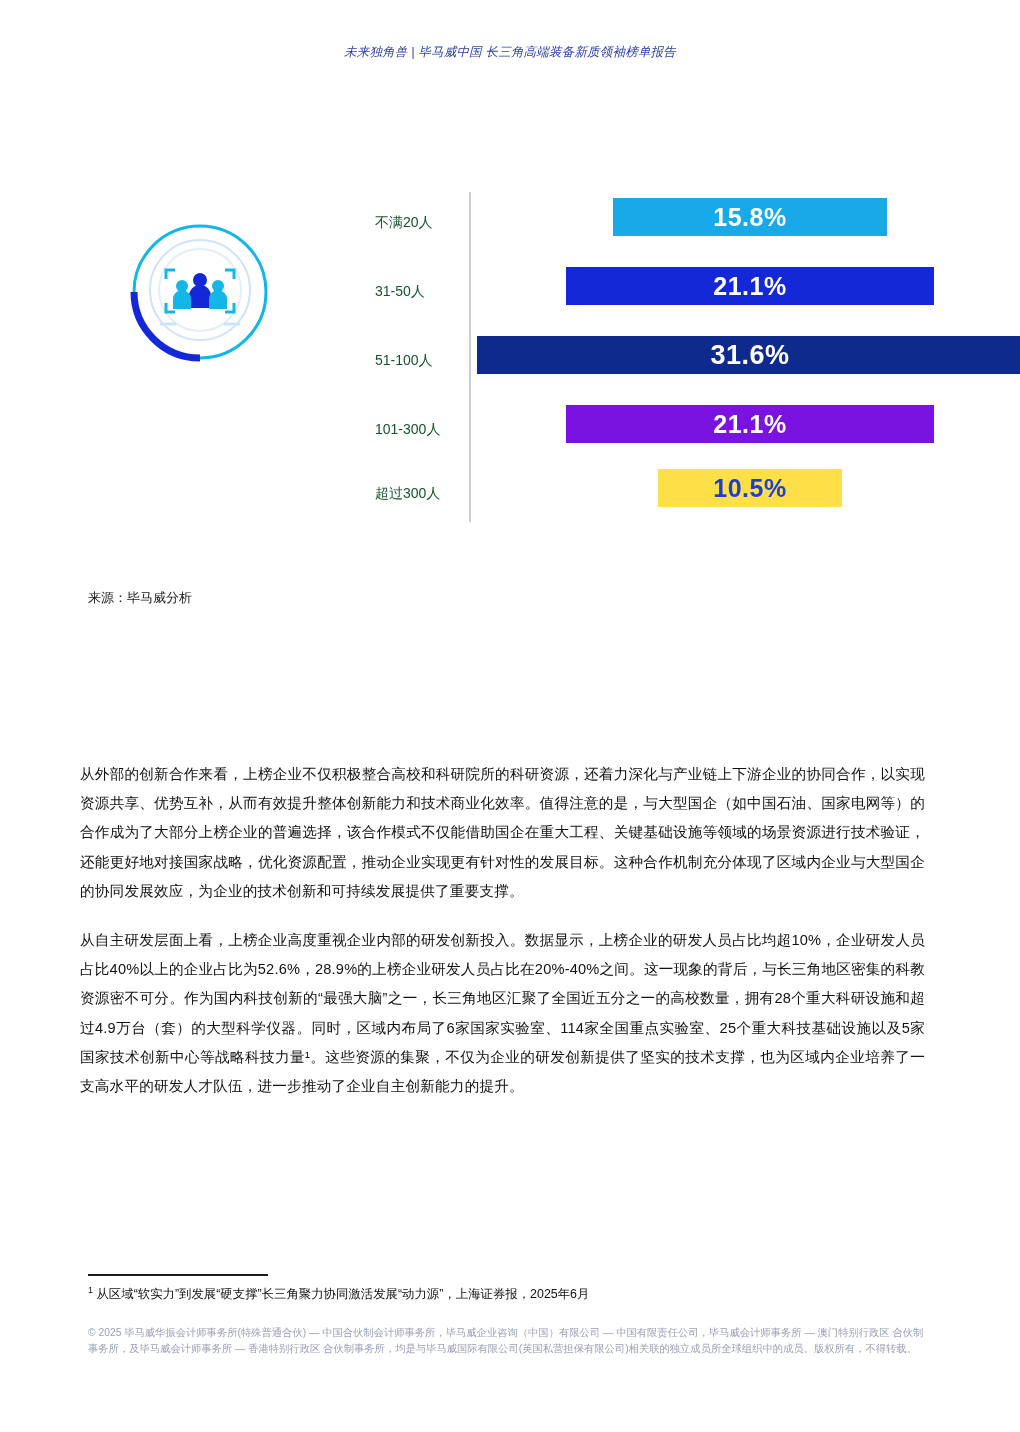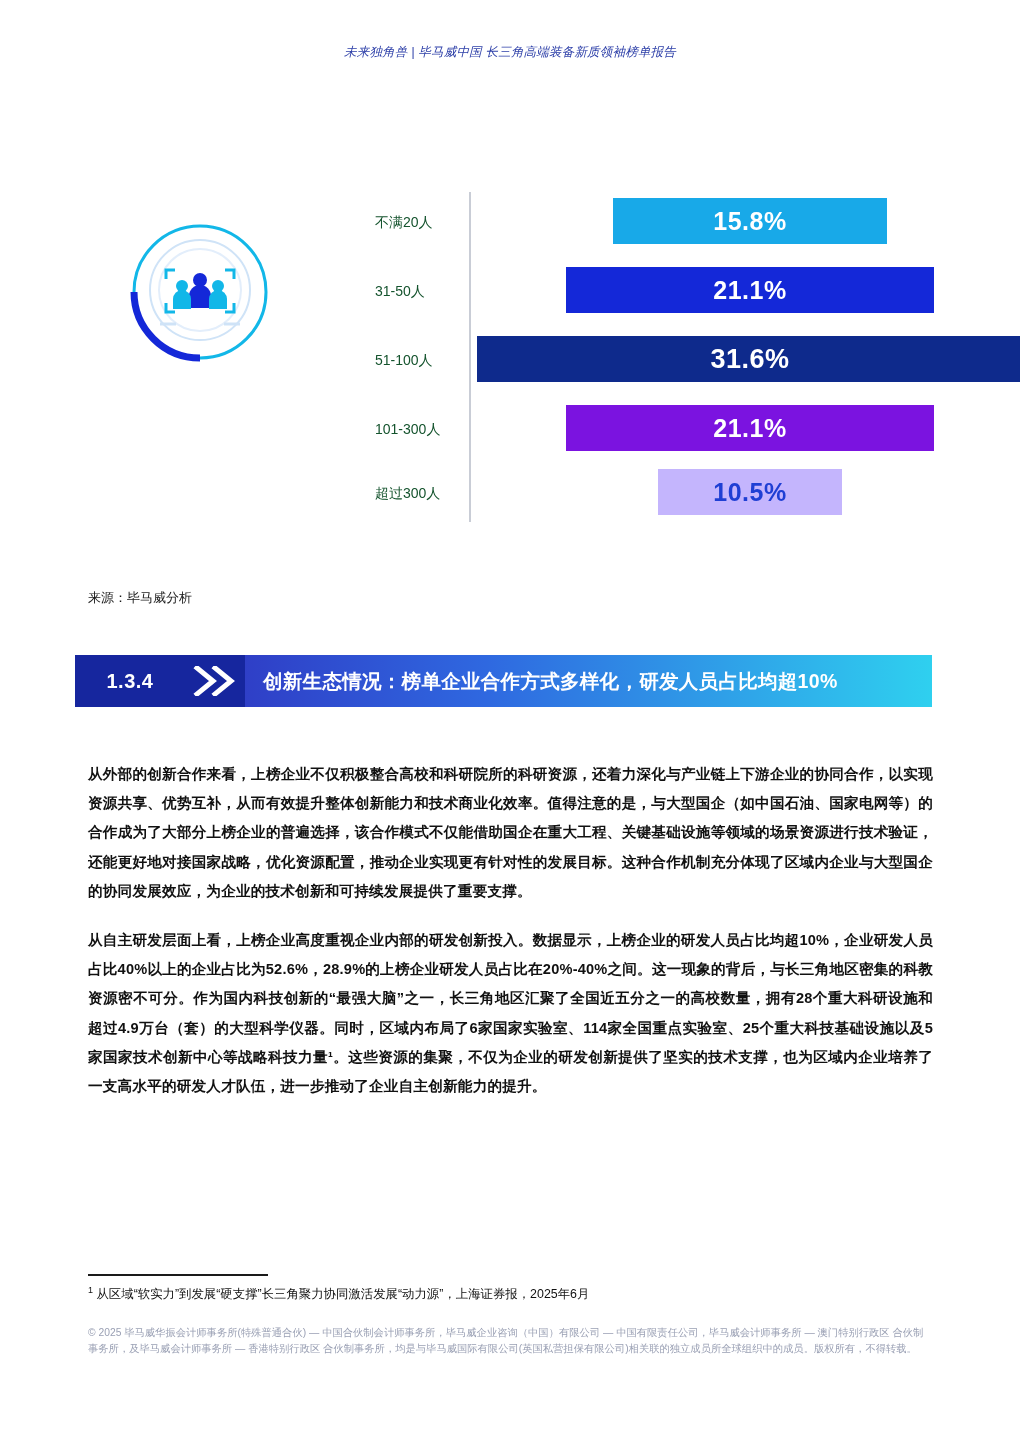--- a/index.html
+++ b/index.html
@@ -54,21 +54,21 @@
   .bar-row {
     position:absolute; left:0; width:100%; height:62px;
     display:flex; align-items:center;
   }
   .bar-label {
     width:86px; text-align:left; padding-right:16px;
     font-size:14px; color:#14532d; flex:0 0 auto;
   }
   .bar-wrap { position:relative; flex:1 1 auto; height:100%; }
   .bar {
-    position:absolute; top:6px; height:46px;
+    position:absolute; top:6px; height:38px;
     display:flex; align-items:center; justify-content:center;
   }
   .bar-value {
     font-size:25px; font-weight:bold; letter-spacing:0.5px;
   }
   .val-white { color:#ffffff; }
   .val-blue  { color:#1f3fd4; }
 
   
   .source {
@@ -94,21 +94,21 @@
   .band-text {
     position:absolute; left:170px; top:0; right:0; height:52px;
     background:linear-gradient(90deg,#2f3fc7 0%, #2f68e0 35%, #2fd0ef 100%);
     display:flex; align-items:center;
     color:#ffffff; font-size:19.5px; font-weight:bold;
     padding-left:18px; letter-spacing:0.3px;
     box-sizing:border-box;
   }
 
   
-  .body-copy { position:absolute; top:760px; left:88px; width:845px;font-weight:bold; }
+  .body-copy { position:absolute; top:760px; left:80px; width:845px; }
   .body-copy p {
     margin:0 0 20px 0;
     font-size:14.6px;
     line-height:2.0;
     text-align:justify;
     color:#111111;
     letter-spacing:0.2px;
   }
 
   
@@ -201,40 +201,30 @@
         <div class="bar-wrap">
           <div class="bar" style="left:89px; width:368px; background:#7B13E0;">
             <span class="bar-value val-white">21.1%</span>
           </div>
         </div>
       </div>
 
       <div class="bar-row" style="top:271px;">
         <div class="bar-label">超过300人</div>
         <div class="bar-wrap">
-          <div class="bar" style="left:181px; width:184px; background:#c4b5fd;">
+          <div class="bar" style="left:181px; width:184px; background:#fde047;">
             <span class="bar-value val-blue">10.5%</span>
           </div>
         </div>
       </div>
     </div>
   </div>
 
   <div class="source">来源：毕马威分析</div>
 
-  <div class="section-band">
-    <div class="band-num">1.3.4</div>
-    <div class="band-chevrons">
-      <svg width="44" height="30" viewBox="0 0 44 30" xmlns="http://www.w3.org/2000/svg">
-        <path d="M4 2 L20 15 L4 28" fill="none" stroke="#ffffff" stroke-width="5" stroke-linecap="square"></path>
-        <path d="M22 2 L38 15 L22 28" fill="none" stroke="#ffffff" stroke-width="5" stroke-linecap="square"></path>
-      </svg>
-    </div>
-    <div class="band-text">创新生态情况：榜单企业合作方式多样化，研发人员占比均超10%</div>
-  </div>
 
   <div class="body-copy">
     <p>从外部的创新合作来看，上榜企业不仅积极整合高校和科研院所的科研资源，还着力深化与产业链上下游企业的协同合作，以实现资源共享、优势互补，从而有效提升整体创新能力和技术商业化效率。值得注意的是，与大型国企（如中国石油、国家电网等）的合作成为了大部分上榜企业的普遍选择，该合作模式不仅能借助国企在重大工程、关键基础设施等领域的场景资源进行技术验证，还能更好地对接国家战略，优化资源配置，推动企业实现更有针对性的发展目标。这种合作机制充分体现了区域内企业与大型国企的协同发展效应，为企业的技术创新和可持续发展提供了重要支撑。</p>
     <p>从自主研发层面上看，上榜企业高度重视企业内部的研发创新投入。数据显示，上榜企业的研发人员占比均超10%，企业研发人员占比40%以上的企业占比为52.6%，28.9%的上榜企业研发人员占比在20%-40%之间。这一现象的背后，与长三角地区密集的科教资源密不可分。作为国内科技创新的“最强大脑”之一，长三角地区汇聚了全国近五分之一的高校数量，拥有28个重大科研设施和超过4.9万台（套）的大型科学仪器。同时，区域内布局了6家国家实验室、114家全国重点实验室、25个重大科技基础设施以及5家国家技术创新中心等战略科技力量¹。这些资源的集聚，不仅为企业的研发创新提供了坚实的技术支撑，也为区域内企业培养了一支高水平的研发人才队伍，进一步推动了企业自主创新能力的提升。</p>
   </div>
 
   <div class="footnote-rule"></div>
   <div class="footnote">
     <sup>1</sup>
     <span>从区域“软实力”到发展“硬支撑”长三角聚力协同激活发展“动力源”，上海证券报，2025年6月</span>

